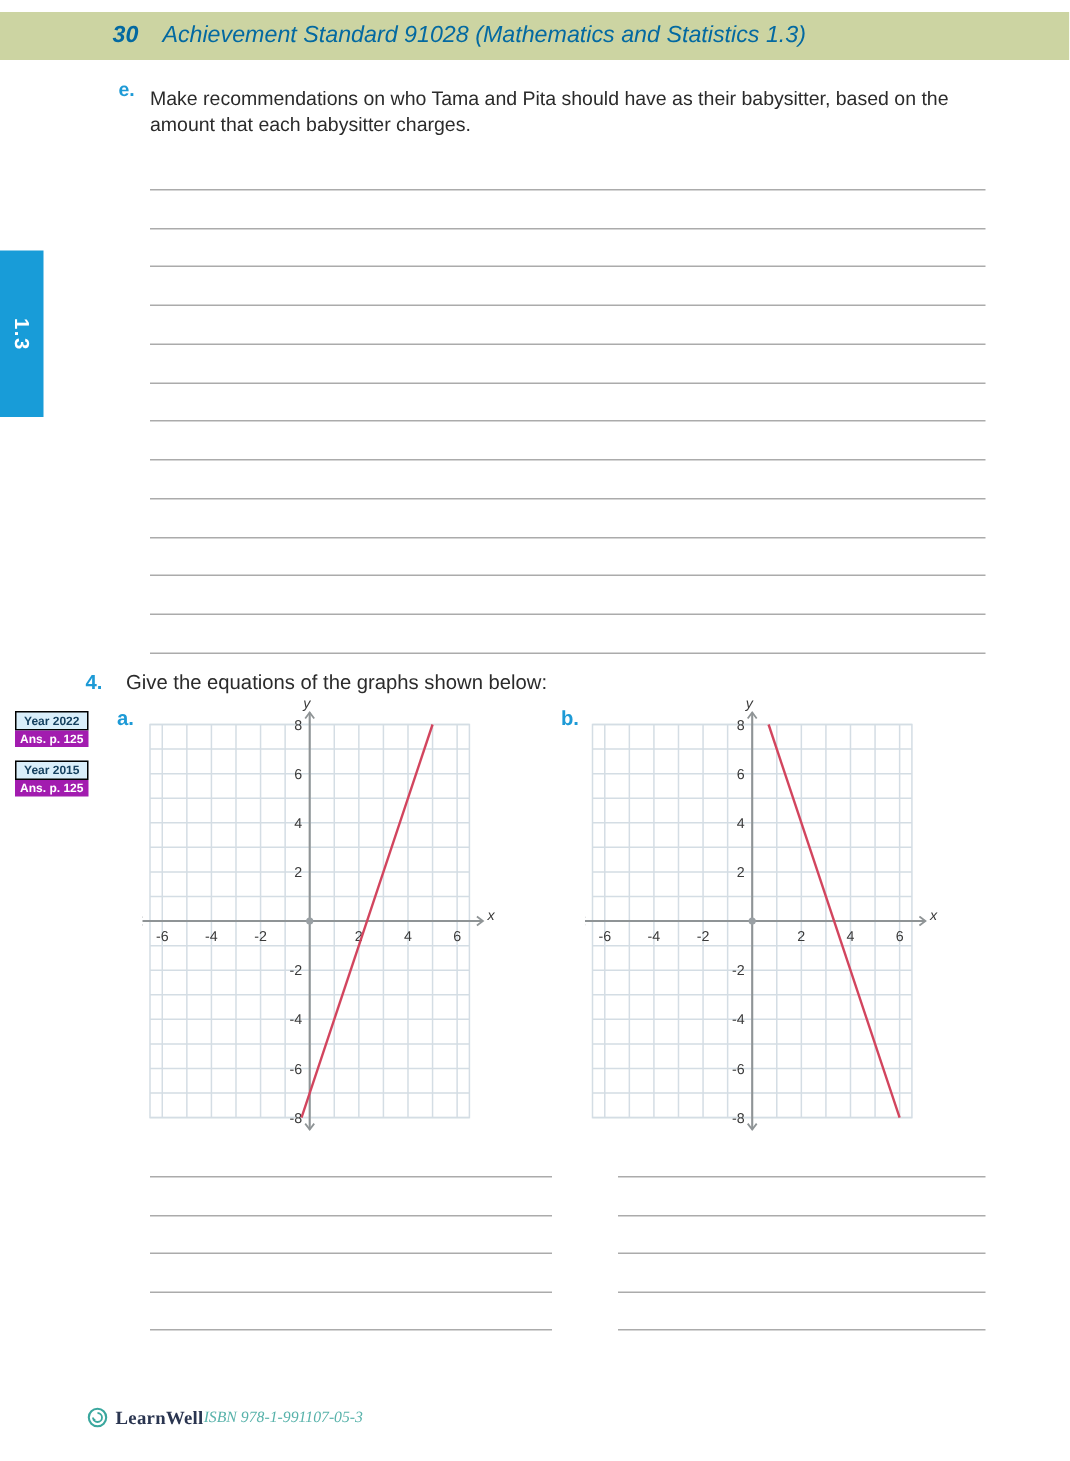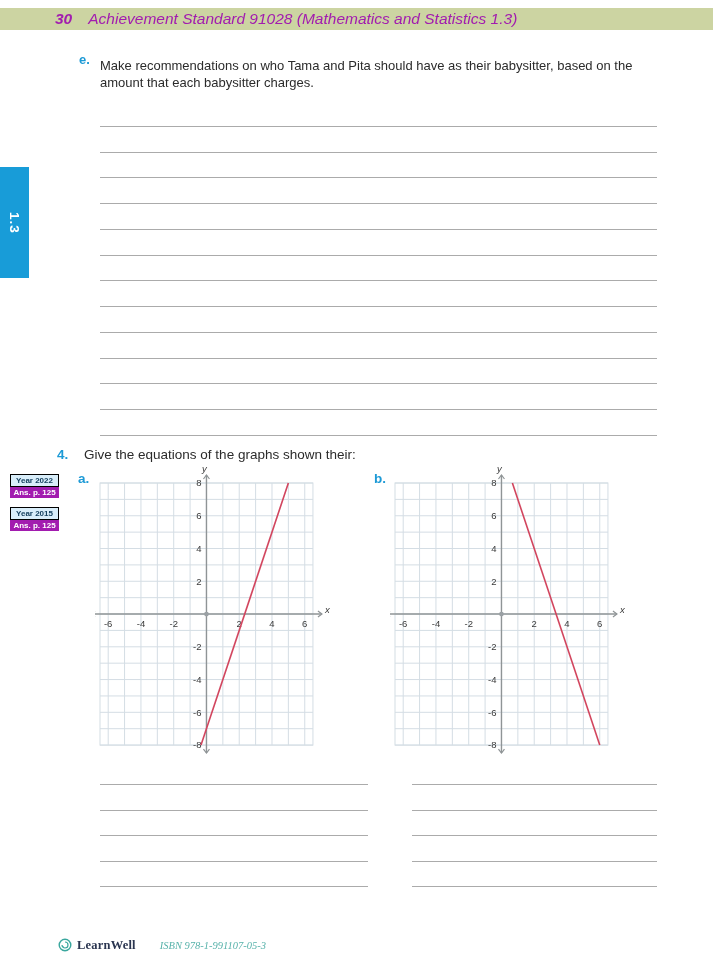--- a/index.html
+++ b/index.html
@@ -3,23 +3,23 @@
 <meta charset="utf-8">
 <style>
   * { margin:0; padding:0; box-sizing:border-box; }
   html,body { background:#ffffff; }
   .page {
     position:relative; width:713px; height:974px; background:#ffffff;
     font-family:"Liberation Sans", sans-serif; color:#2b2b2b; overflow:hidden;
   }
   
   .header {
-    position:absolute; left:0; top:8px; width:713px; height:22px;
-    background:#ccd4a2; display:flex; align-items:center; padding-left:55px;
-    font-style:italic; font-size:15.5px; color:#a21caf;
+    position:absolute; left:0; top:8px; width:713px; height:32px;
+    background:#ccd4a2; display:flex; align-items:center; padding-left:75px;
+    font-style:italic; font-size:15.5px; color:#0369a1;
   }
   .header .pagenum { font-weight:bold; margin-right:16px; }
   
   .side-tab {
     position:absolute; left:0; top:167px; width:29px; height:111px;
     background:#189cd8; display:flex; align-items:center; justify-content:center;
   }
   .side-tab span {
     writing-mode:vertical-rl; color:#ffffff; font-weight:bold; font-size:13.5px; letter-spacing:1px;
   }
@@ -51,21 +51,21 @@
   .graph { position:absolute; width:245px; height:302px; }
   #graph-a { left:95px;  top:464px; }
   #graph-b { left:390px; top:464px; }
   
   .footer {
     position:absolute; left:58px; top:934px; width:640px; height:22px;
     display:flex; align-items:center;font-family:Liberation Serif, serif;
   }
   .footer .brand { color:#2a3550; font-size:12.5px; font-weight:bold; margin-left:5px; letter-spacing:0.2px; }
   .footer .fine { color:#57b2aa; font-style:italic; font-size:10.5px; }
-  .footer .isbn { margin-left:24px; }
+  .footer .isbn { }
   .footer .notice { margin-left:16px; }
 </style>
 </head>
 <body>
 
 <div class="page">
 
   <div class="header">
     <span class="pagenum">30</span>
     <span>Achievement Standard 91028 (Mathematics and Statistics 1.3)</span>
@@ -93,21 +93,21 @@
       <div class="wline"></div>
       <div class="wline"></div>
       <div class="wline"></div>
       <div class="wline"></div>
       <div class="wline"></div>
       <div class="wline"></div>
     </div>
 
   <div class="q4">
     <span class="qnum">4.</span>
-    <span>Give the equations of the graphs shown their:</span>
+    <span>Give the equations of the graphs shown below:</span>
   </div>
 
   <div id="badge-2022" class="badge">
     <div class="year">Year 2022</div>
     <div class="ans">Ans. p. 125</div>
   </div>
   <div id="badge-2020" class="badge">
     <div class="year">Year 2015</div>
     <div class="ans">Ans. p. 125</div>
   </div>

